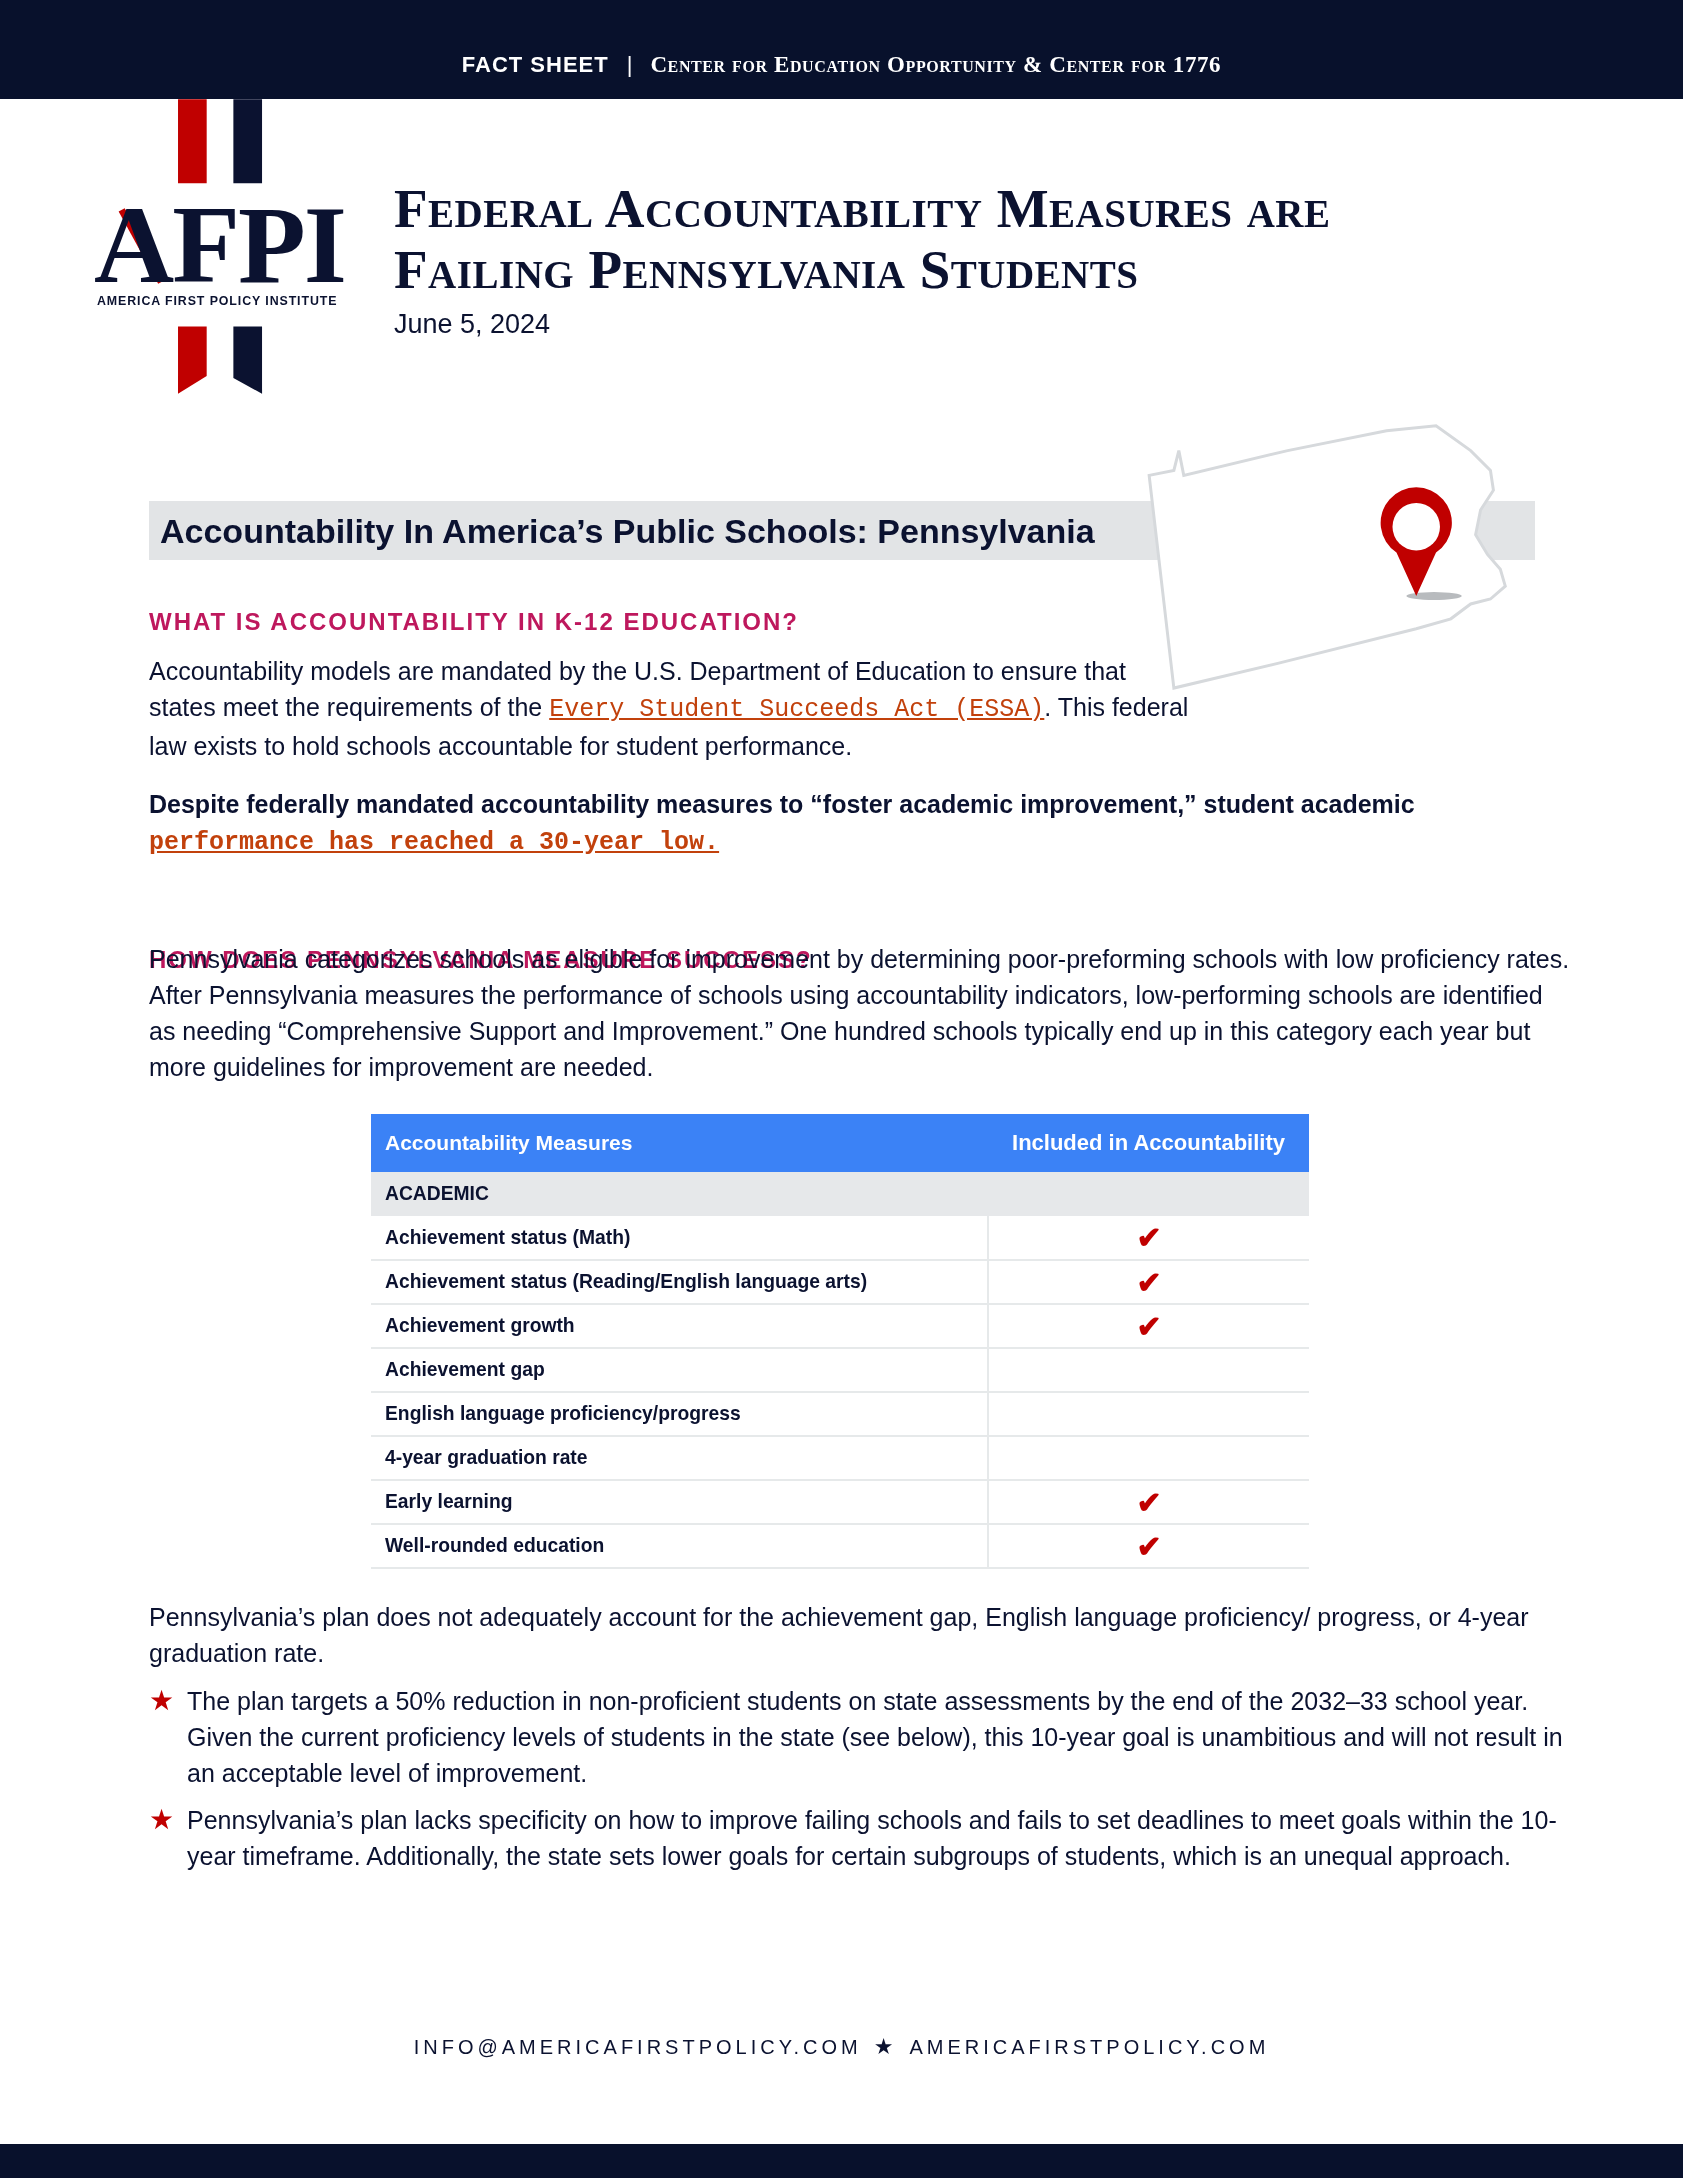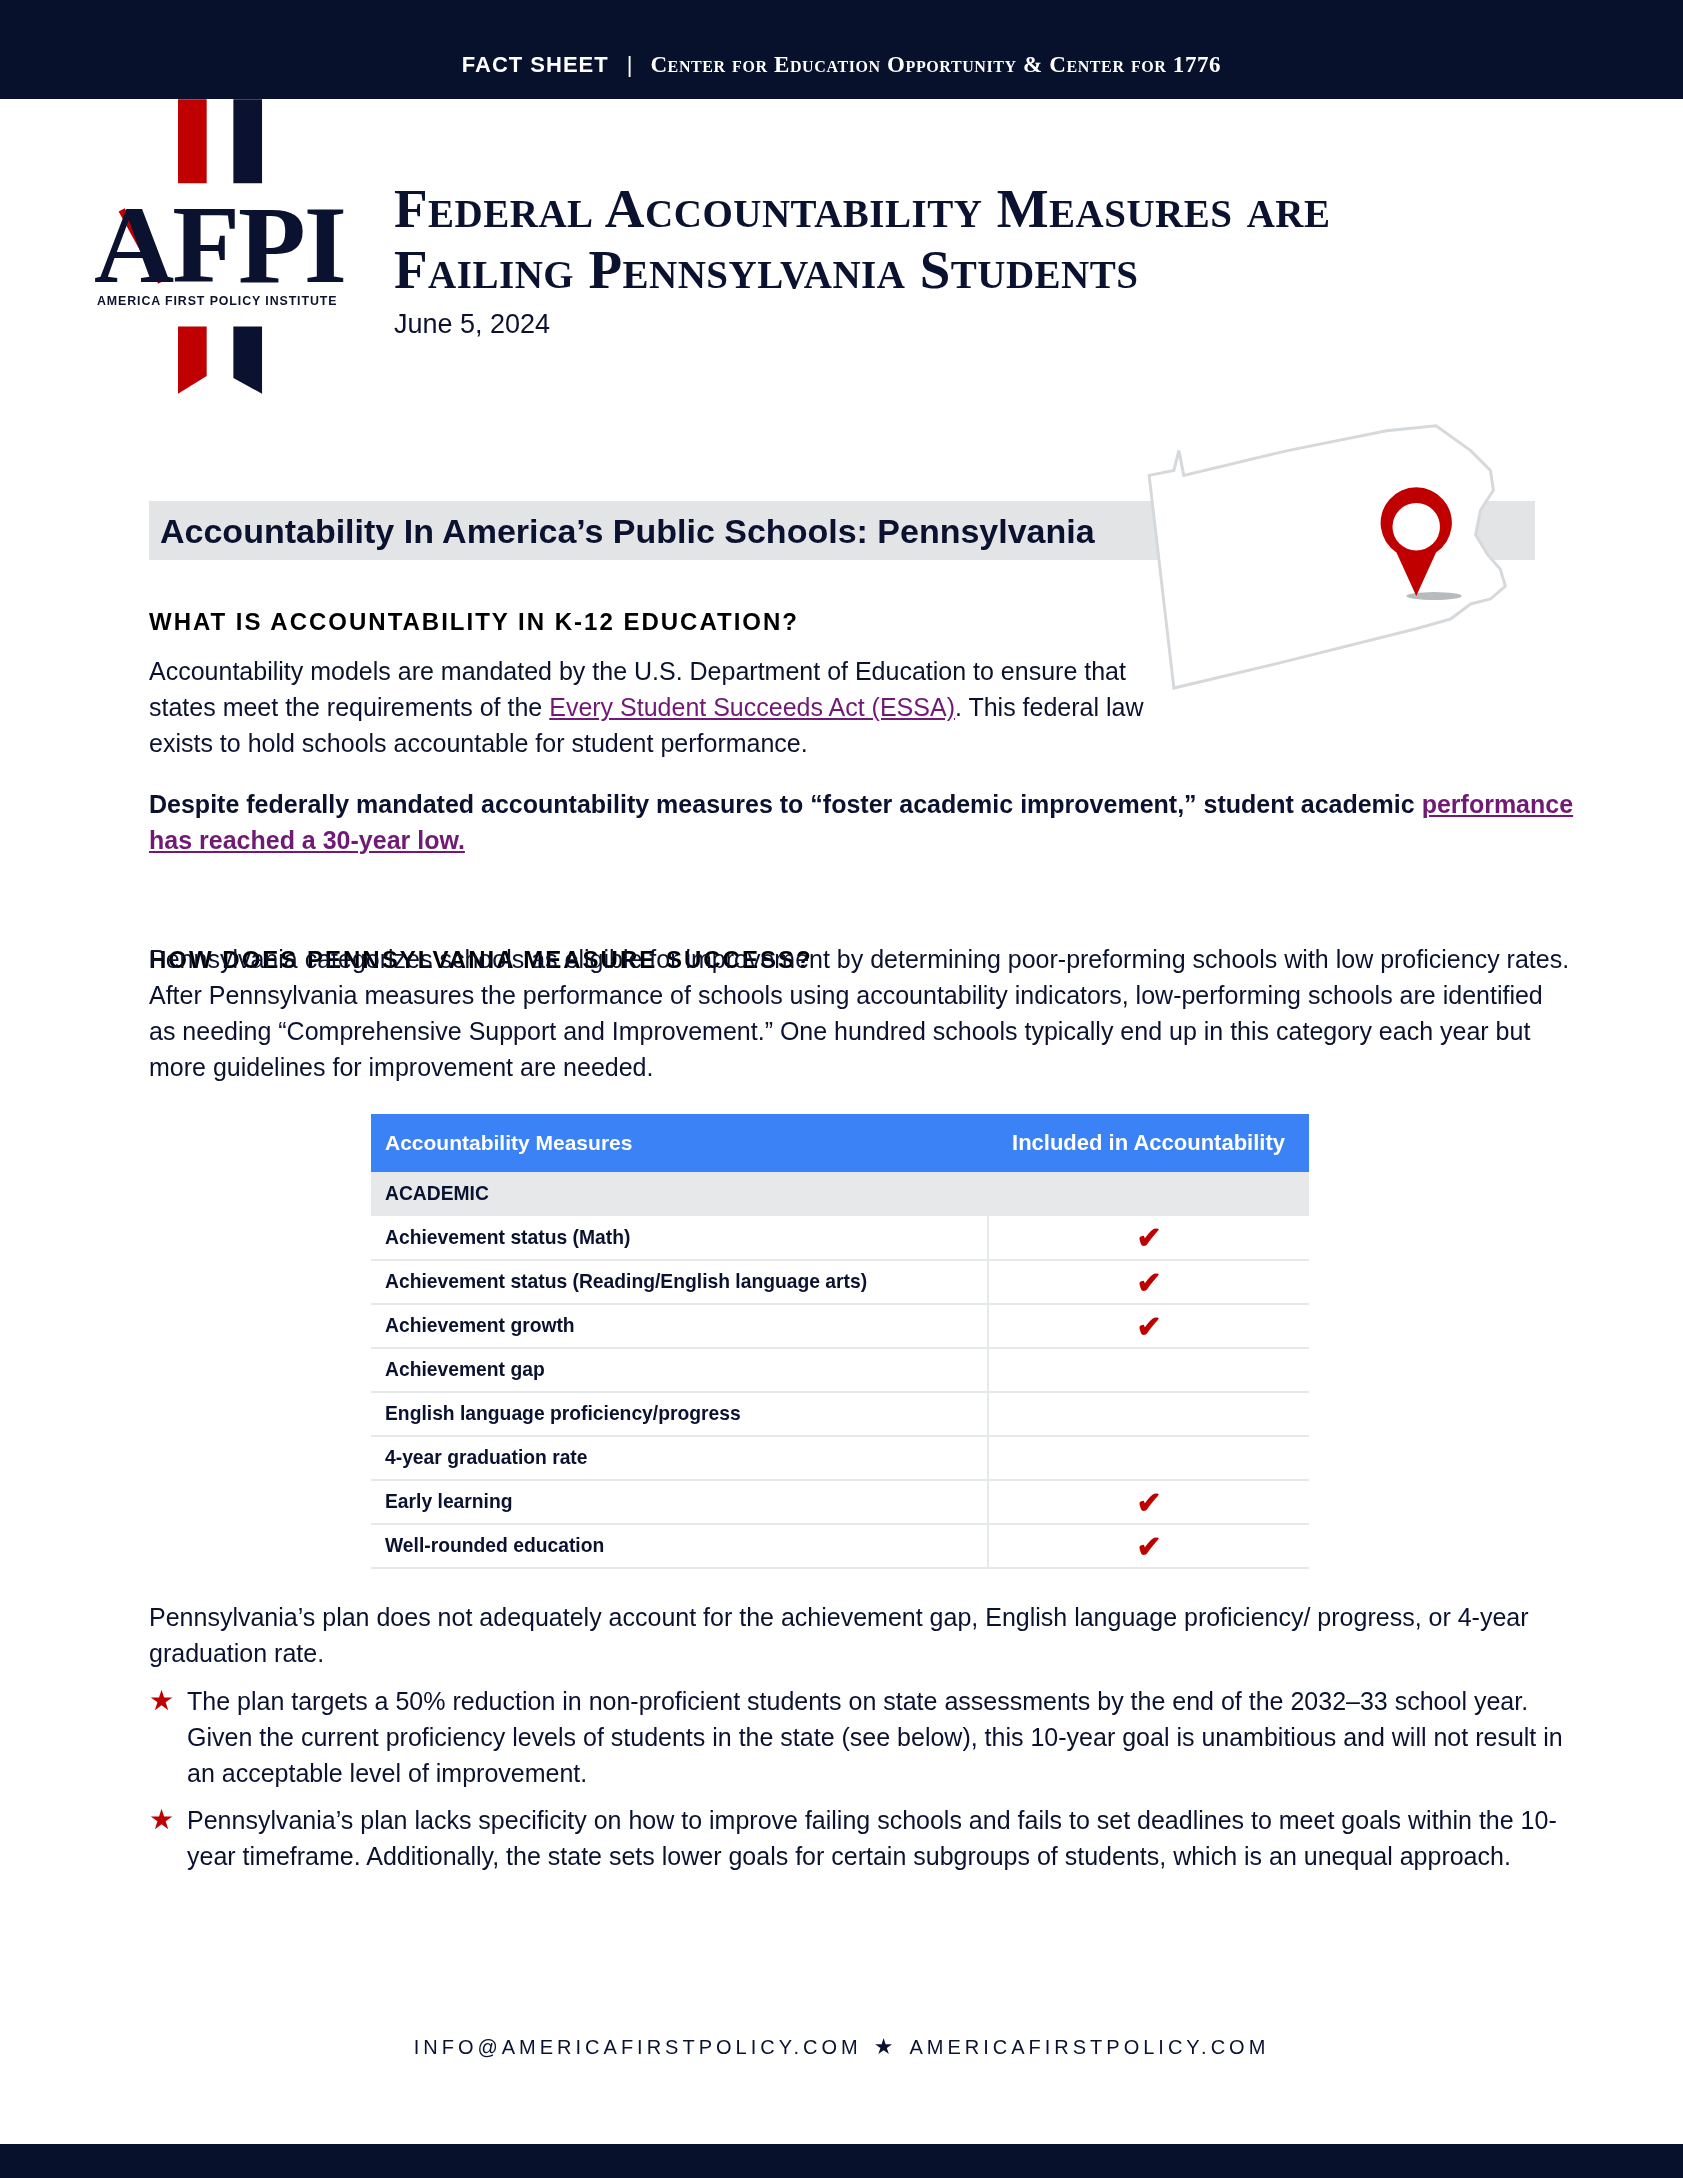--- a/index.html
+++ b/index.html
@@ -17,23 +17,23 @@
   .logo-word { position: absolute; left: 0; top: 91px; width: 257px; font-family: "Liberation Serif", serif; font-size: 111px; font-weight: bold; color: #0b1230; letter-spacing: -2px; line-height: 109px; }
   .logo-sub { position: absolute; left: 3px; top: 195px; font-family: "Liberation Sans", sans-serif; font-weight: bold; font-size: 12.4px; letter-spacing: 0.9px; color: #0b1230; white-space: nowrap; }
 
   .title { position: absolute; left: 394px; top: 178px; width: 1188px; font-family: "Liberation Serif", serif; font-variant: small-caps; font-weight: bold; font-size: 55px; line-height: 61px; color: #0b1230; letter-spacing: 0.5px; }
   .date { position: absolute; left: 394px; top: 309px; font-size: 27px; color: #0b1230; }
 
   .band { position: absolute; left: 149px; top: 501px; width: 1386px; height: 59px; background: #e2e4e6; }
   .band-text { position: absolute; left: 160px; top: 511px; font-size: 34px; font-weight: bold; color: #0b1230; line-height: 40px; }
   .pa-map { position: absolute; left: 1129px; top: 416px; width: 436px; height: 277px; }
 
-  .h2 { position: absolute; left: 149px; font-size: 24px; font-weight: bold; color: #000000; letter-spacing: 2px; }
+  .h2 { position: absolute; left: 149px; font-size: 24px; font-weight: bold; color: #be185d; letter-spacing: 2px; }
   .p { position: absolute; left: 149px; font-size: 25px; line-height: 36px; color: #0b1230; }
-  .p a { color: #701a75; text-decoration: underline; }
+  .p a { color: #c2410c; text-decoration: underline; font-family: Liberation Mono, monospace; }
   .bold { font-weight: bold; }
 
   table.acc { position: absolute; left: 371px; top: 1114px; width: 938px; border-collapse: collapse; font-size: 19.3px; }
   table.acc th { background: #3b82f6; color: #ffffff; height: 58px; font-weight: bold; text-align: left; padding: 0 14px; font-size: 21px; }
   table.acc th.inc { text-align: right; font-size: 22px; padding-right: 24px; }
   table.acc td { height: 44px; border-bottom: 2px solid #e6e9ea; padding: 0 14px; font-weight: bold; color: #0b1230; }
   table.acc td.chk { border-left: 2px solid #e6e9ea; text-align: center; width: 321px; color: #c00000; font-size: 30px; padding: 0; }
   table.acc tr.cat td { background: #e6e8ea; border-bottom: none; height: 44px; }
 
   .star-item { position: absolute; left: 149px; width: 1426px; font-size: 25px; line-height: 36px; color: #0b1230; padding-left: 38px; }

